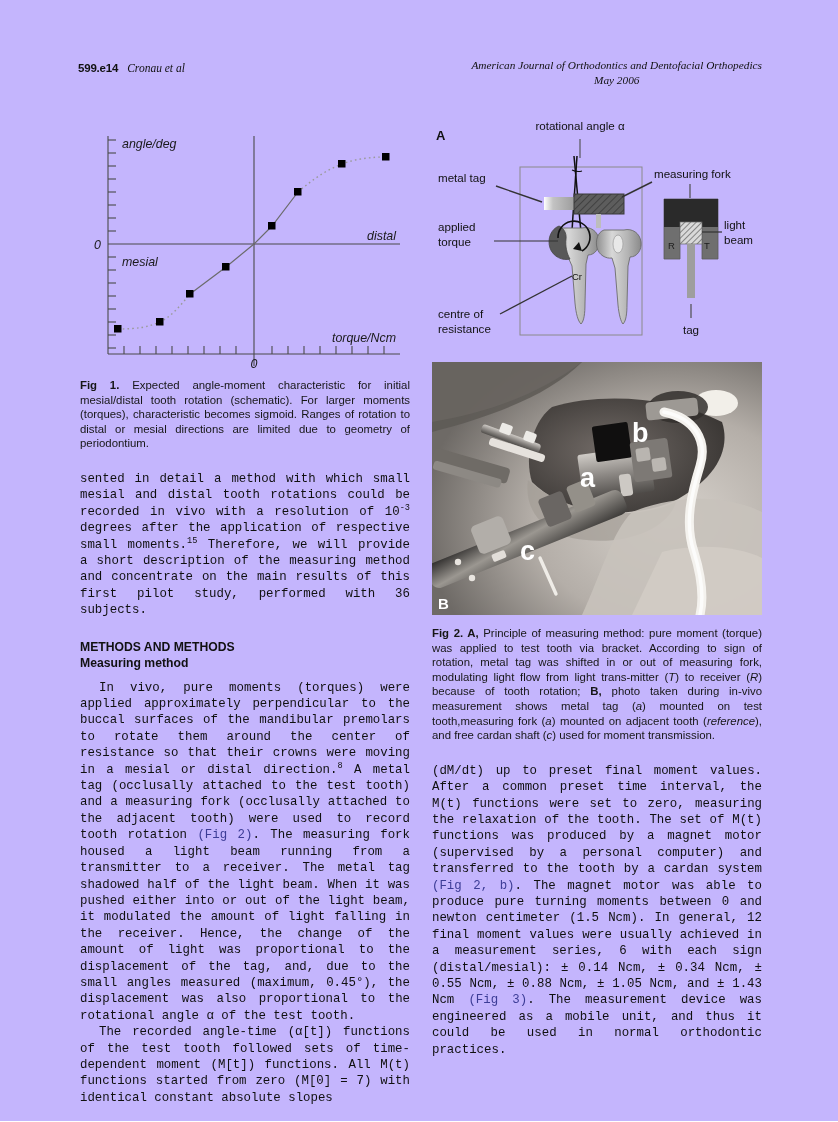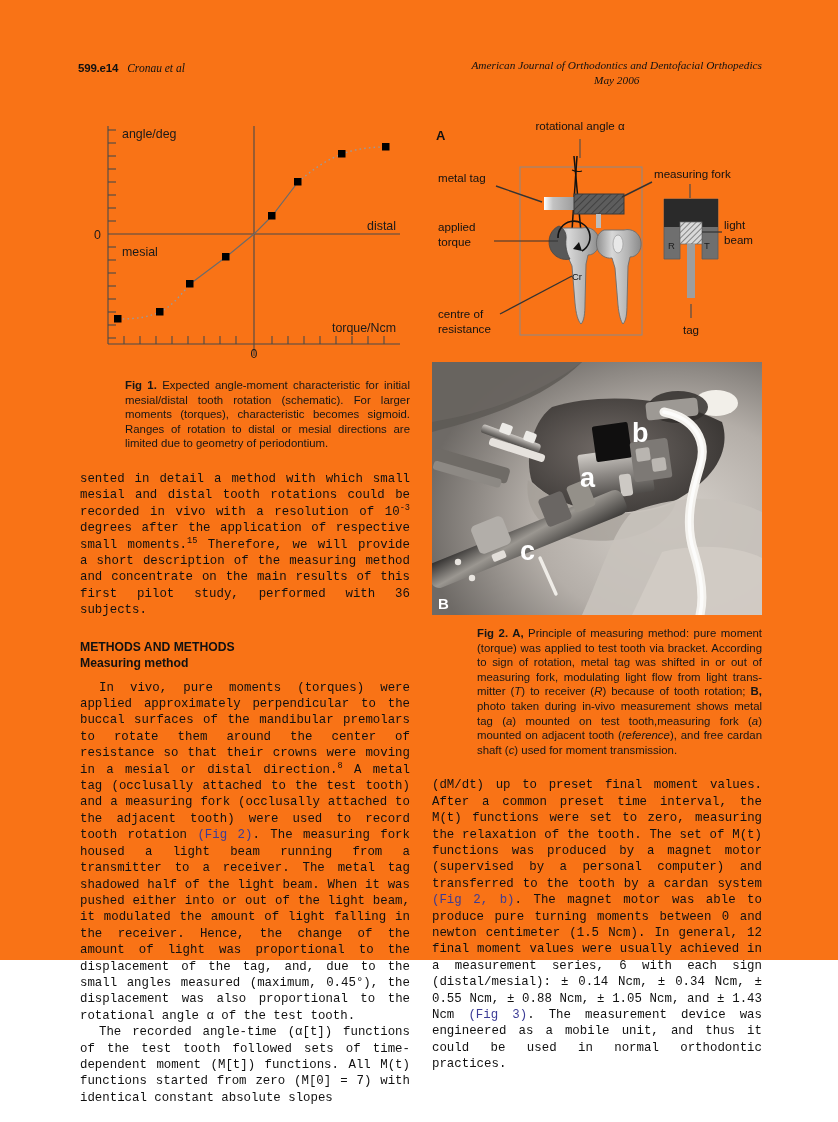--- a/index.html
+++ b/index.html
@@ -12,22 +12,22 @@
     height: 1122px;
     position: relative;
     font-family: "Liberation Serif", serif;
     color: #111;
     overflow: hidden;
   }
   .page {
     position: absolute;
     left: 0; top: 0;
     width: 838px;
-    height: 960px;
-    background: #f97316;
+    height: 1121px;
+    background: #c4b5fd;
   }
 
   
   .running-head {
     position: absolute;
     left: 78px;
     top: 58px;
     width: 684px;
     height: 40px;
   }
@@ -73,34 +73,34 @@
 
   
   .fig1-wrap {
     position: relative;
     width: 330px;
     height: 250px;
   }
   .chart {
     position: absolute;
     left: 6px;
-    top: 2px;
+    top: 12px;
     width: 320px;
     height: 240px;
+    font-style: italic;
   }
   .chart svg { display: block; }
 
   
   .caption {
     font-family: "Liberation Sans", sans-serif;
     font-size: 11.4px;
     line-height: 14.6px;
     text-align: justify;
     color: #161616;
-    margin-left: 45px;
   }
   .caption b { font-weight: bold; }
   .caption i { font-style: italic; }
 
   .fig1-caption { margin-top: 10px; }
 
   
   .body-p {
     font-family: Liberation Mono, monospace;
     font-size: 12.4px;

